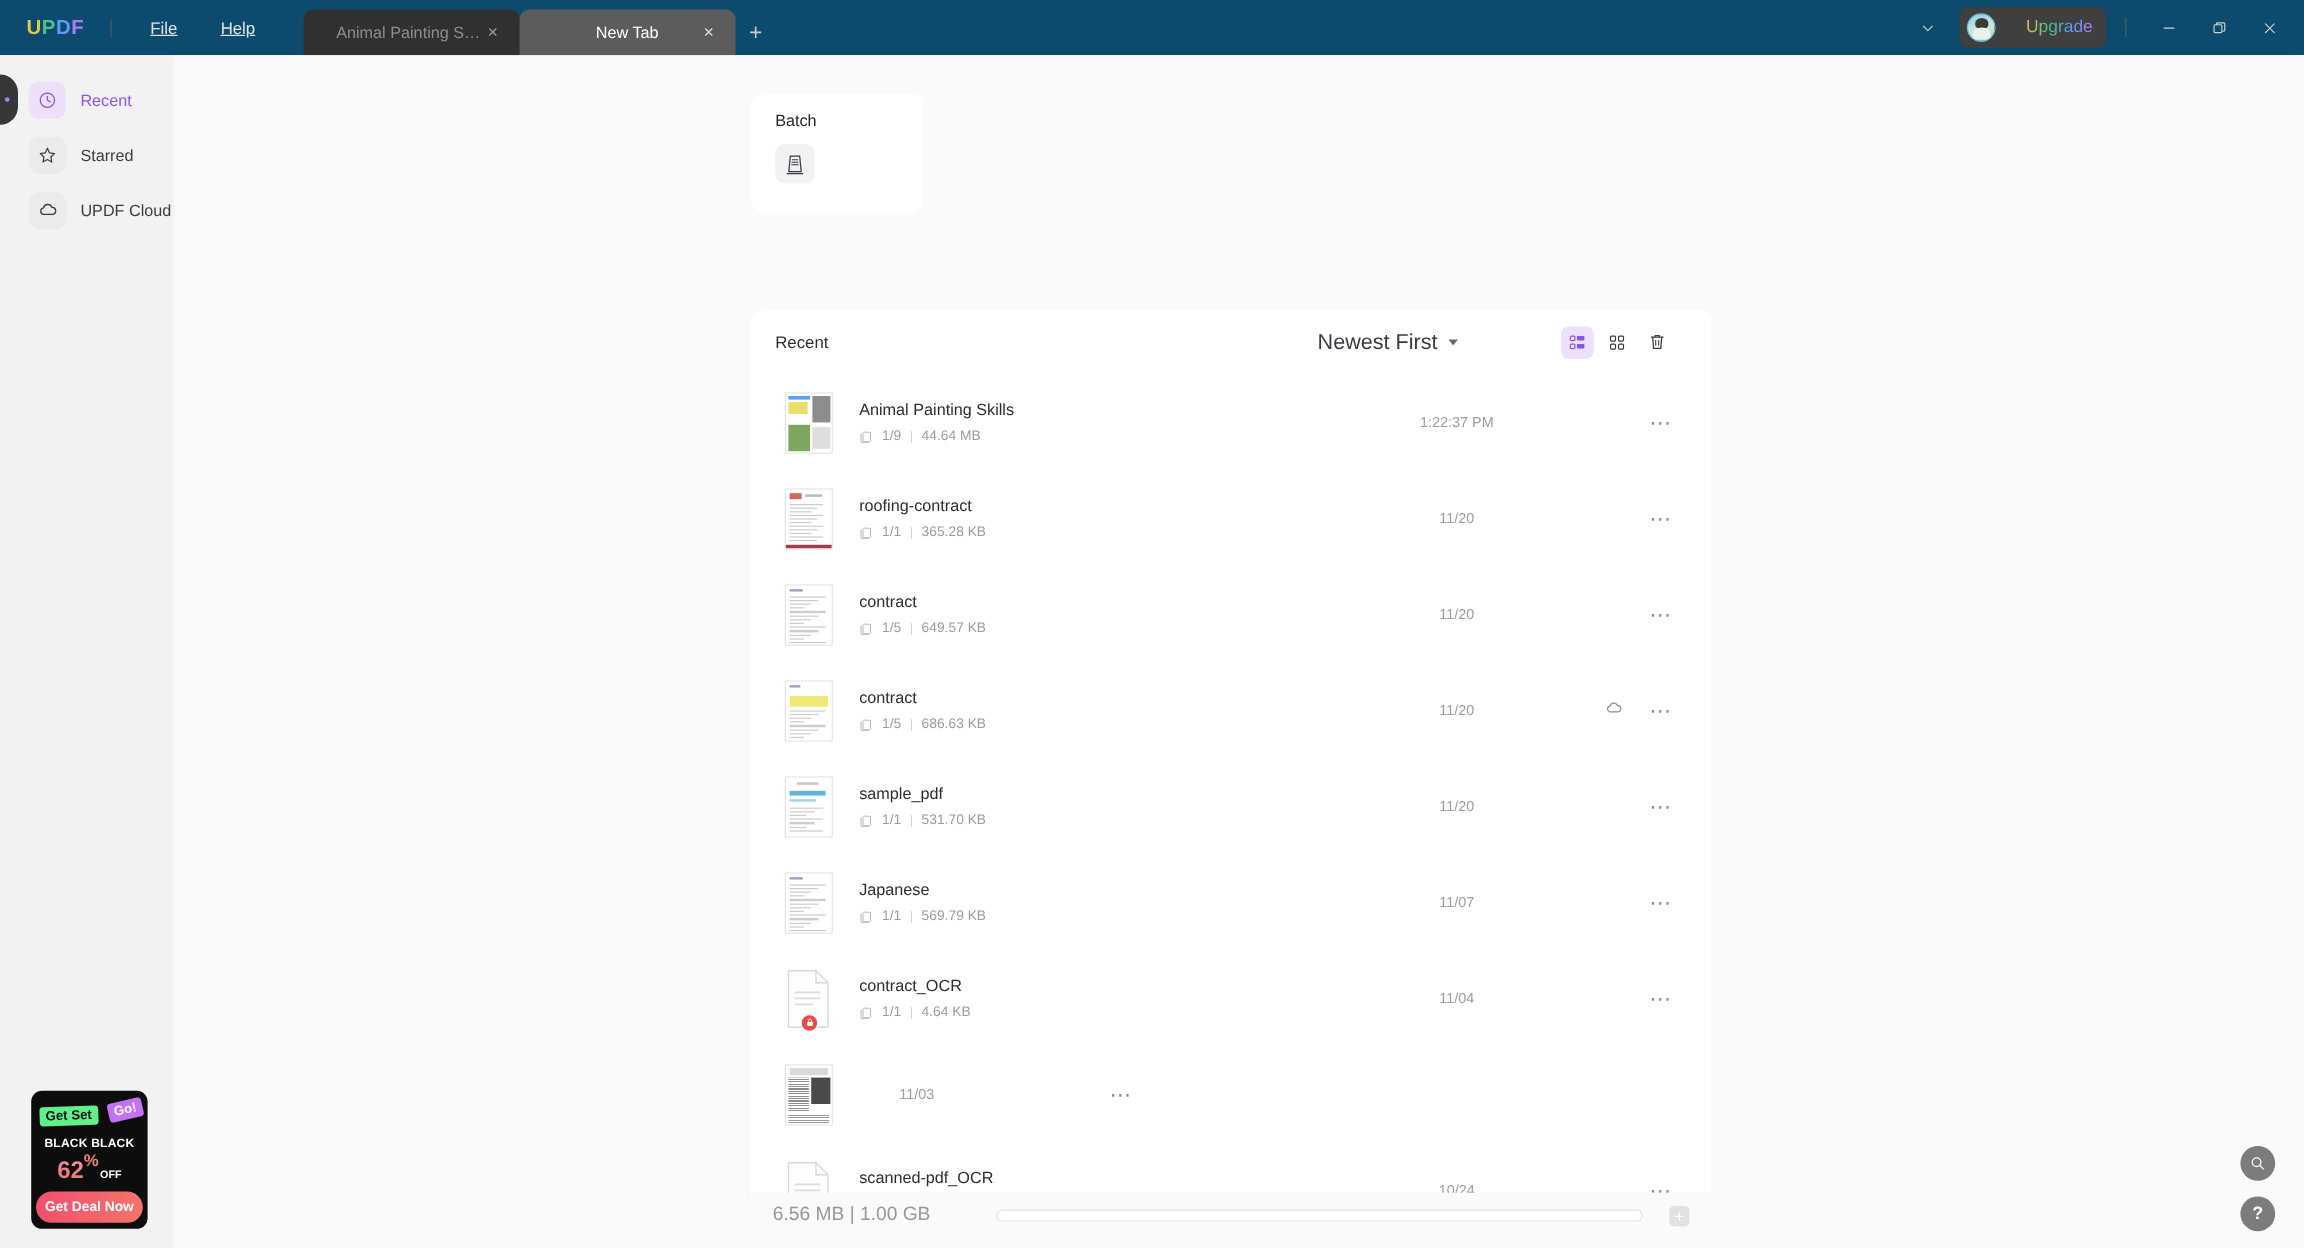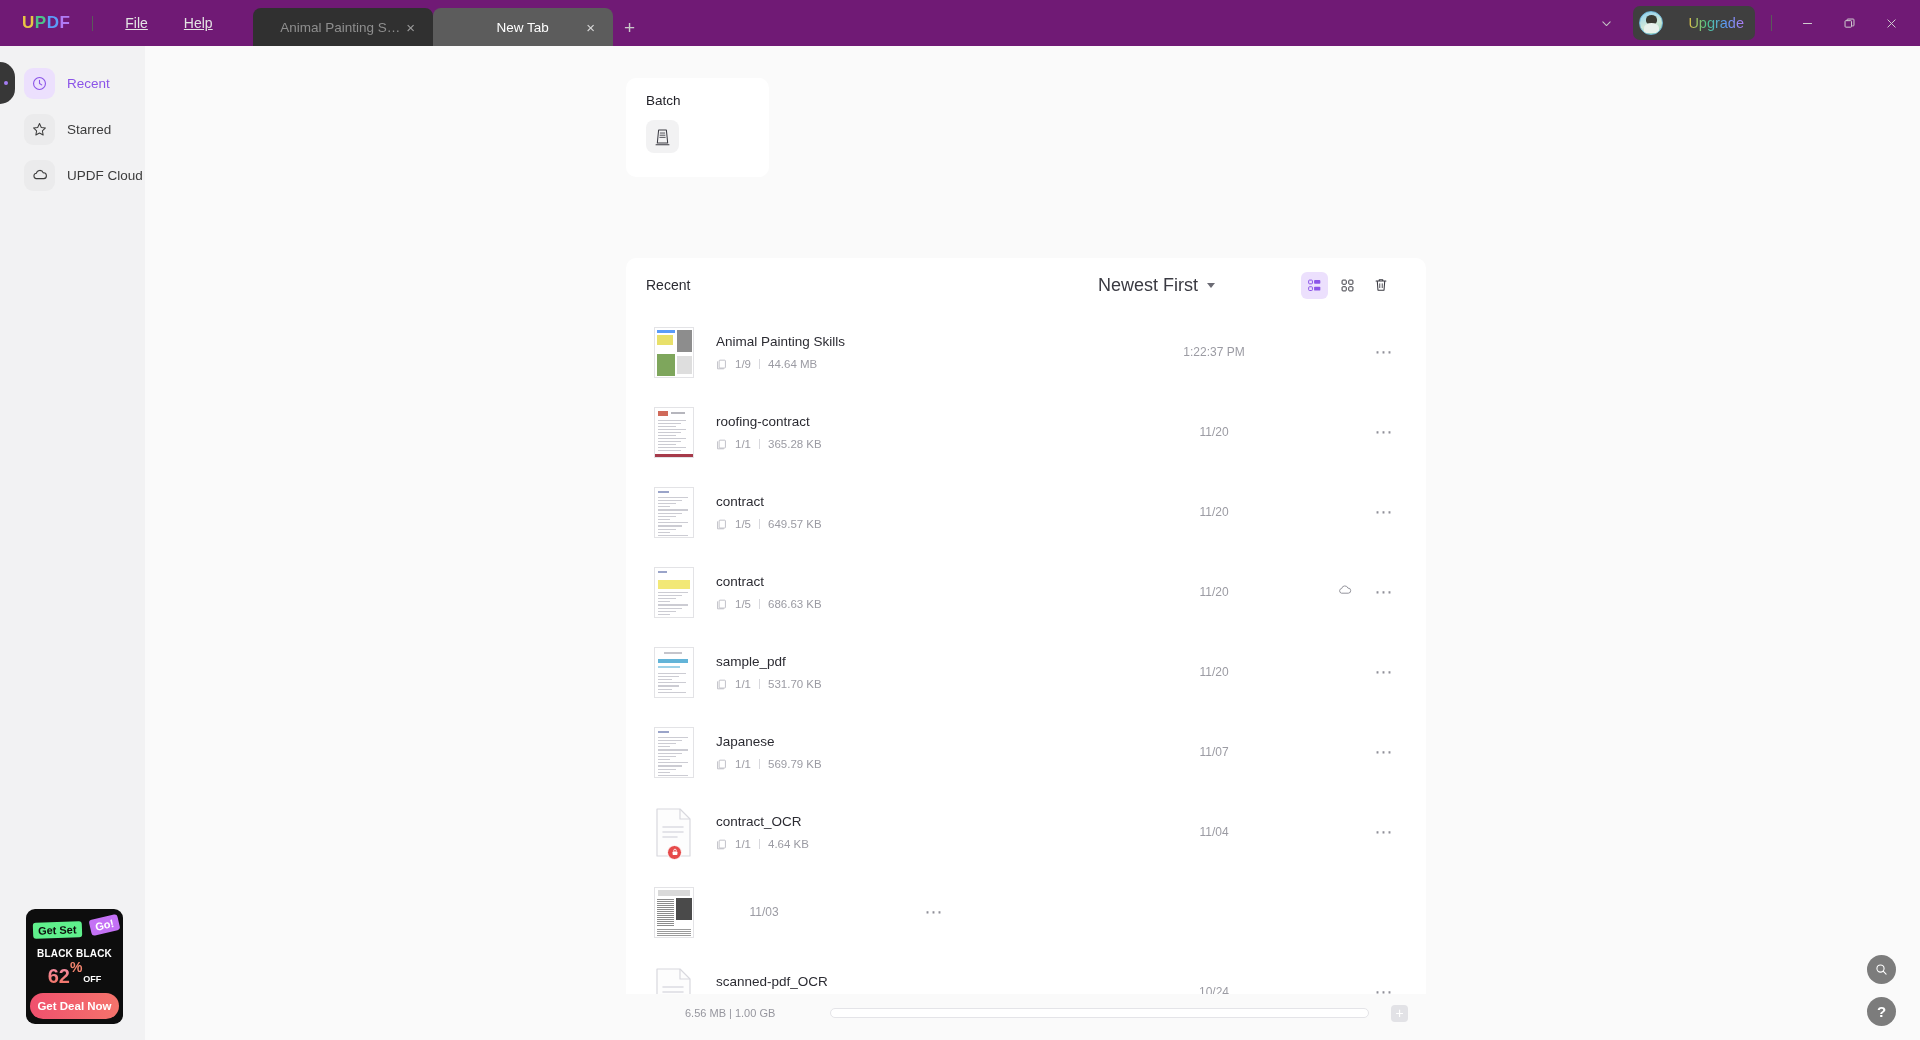--- a/index.html
+++ b/index.html
@@ -7,21 +7,21 @@
     width: 1920px; height: 1040px;
     overflow: hidden;
     font-family: "Liberation Sans", sans-serif;
     background: #f5f5f6;
   }
 
   
   .titlebar {
     position: absolute; top: 0; left: 0;
     width: 1920px; height: 46px;
-    background: #701a75;
+    background: #0c4a6e;
     display: flex; align-items: flex-end;
   }
   .tb-left {
     display: flex; align-items: center;
     height: 46px; padding-left: 14px; gap: 0;
   }
   .logo {
     font-size: 17px; font-weight: bold; letter-spacing: .5px;
     padding: 0 8px;
   }
@@ -283,21 +283,21 @@
   .doc-ic { width: 40px; height: 51px; position: relative; flex-shrink: 0; }
 
   
   .storage-bar {
     position: absolute; left: 481px; bottom: 8px;
     width: 800px; height: 38px;
     display: flex; align-items: center;
     padding: 0 18px;
     background: #fafafa;
   }
-  .storage-text { font-size: 11px; color: #96969e; margin-left: 41px; }
+  .storage-text { font-size: 16px; color: #96969e; }
   .storage-track {
     flex: 1; height: 10px; margin: 0 22px 0 55px;
     background: #fff; border: 1px solid #e4e4e8; border-radius: 5px;
   }
   .storage-plus {
     width: 17px; height: 17px; border-radius: 4px;
     background: #e2e2e6; color: #fff;
     display: flex; align-items: center; justify-content: center;
     font-size: 14px; line-height: 1;
   }

